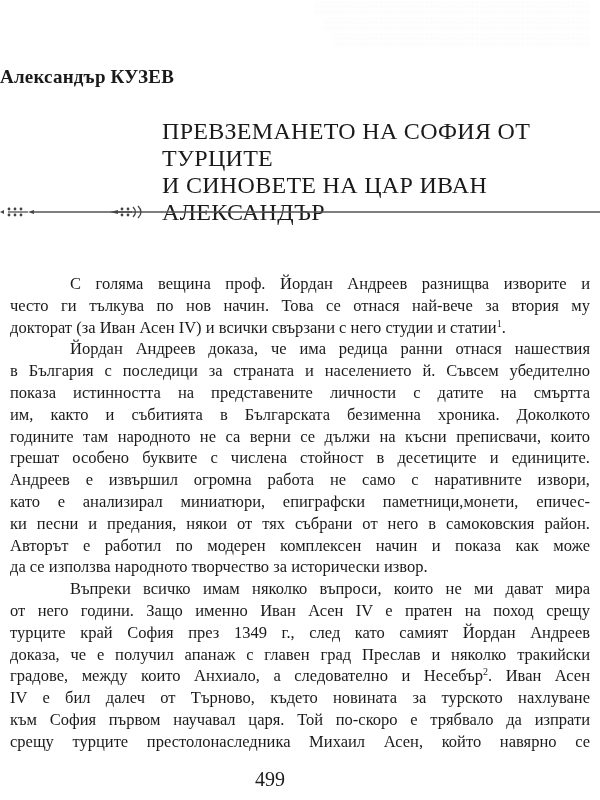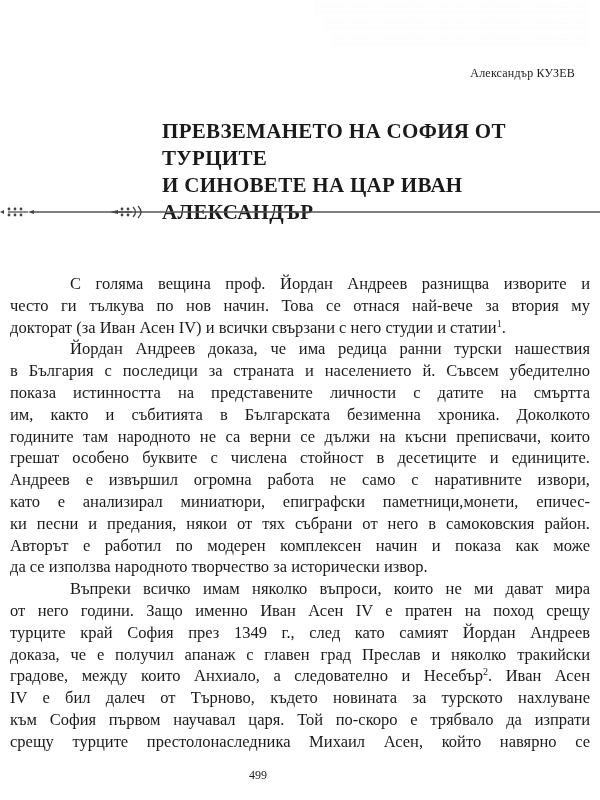--- a/index.html
+++ b/index.html
@@ -25,33 +25,32 @@
       line-height: 16px;
       opacity: 0.35;
       filter: blur(0.6px);
       text-align: right;
     }
     .author {
       position: absolute;
       top: 66px;
       left: 0;
       width: 575px;
-      text-align: right;
-      font-size: 12px;
-      font-weight: normal;
+      font-size: 19px;
+      font-weight: bold;
       letter-spacing: 0.2px;
     }
     .title {
       position: absolute;
       left: 162px;
       top: 118px;
       width: 430px;
-      font-size: 21px;
+      font-size: 24px;
       line-height: 27px;
-      font-weight: bold;
+      font-weight: normal;
       letter-spacing: 0.3px;
       margin: 0;
     }
     .title span { display: block; }
     .ornament-rule {
       position: absolute;
       left: 0;
       top: 205px;
       width: 600px;
       height: 14px;
@@ -70,24 +69,24 @@
       text-align: justify;
       text-align-last: justify;
       white-space: nowrap;
     }
     .body-text .line.indent { padding-left: 60px; }
     .body-text .line.last { text-align-last: left; }
     sup { font-size: 10px; line-height: 0; }
     .page-number {
       position: absolute;
       top: 768px;
-      left: 0;
+      left: 12px;
       width: 516px;
       text-align: center;
-      font-size: 12px;
+      font-size: 20px;
     }
   </style>
 </head>
 <body>
 
 <div class="bleed">
   ░░░░░░░░░░░░░░░░░░░░░░░░░░░░░░<br>░░░░░░░░░░░░░░░░░░░░░░░░░░░░░<br>░░░░░░░░░░░░░░░░░░░░░░░░░░░░
 </div>
 
 <div class="author">Александър КУЗЕВ</div>
@@ -120,21 +119,21 @@
     <rect x="118" y="6.4" width="14" height="1.2"></rect>
     <path d="M133,2 Q138,7 133,12" stroke="#444" stroke-width="1.3" fill="none"></path>
     <path d="M138,1 Q144,7 138,13" stroke="#444" stroke-width="1.3" fill="none"></path>
   </g>
 </svg>
 
 <div class="body-text">
   <span class="line indent">С голяма вещина проф. Йордан Андреев разнищва изворите и</span>
   <span class="line">често ги тълкува по нов начин. Това се отнася най-вече за втория му</span>
   <span class="line last"><span>докторат (за Иван Асен IV) и всички свързани с него студии и статии</span><sup>1</sup><span>.</span></span>
-  <span class="line indent">Йордан Андреев доказа, че има редица ранни турски нашествия</span>
+  <span class="line indent">Йордан Андреев доказа, че има редица ранни отнася нашествия</span>
   <span class="line">в България с последици за страната и населението й. Съвсем убедително</span>
   <span class="line">показа истинността на представените личности с датите на смъртта</span>
   <span class="line">им, както и събитията в Българската безименна хроника. Доколкото</span>
   <span class="line">годините там народното не са верни се дължи на късни преписвачи, които</span>
   <span class="line">грешат особено буквите с числена стойност в десетиците и единиците.</span>
   <span class="line">Андреев е извършил огромна работа не само с наративните извори,</span>
   <span class="line">като е анализирал миниатюри, епиграфски паметници,монети, епичес-</span>
   <span class="line">ки песни и предания, някои от тях събрани от него в самоковския район.</span>
   <span class="line">Авторът е работил по модерен комплексен начин и показа как може</span>
   <span class="line last">да се използва народното творчество за исторически извор.</span>

